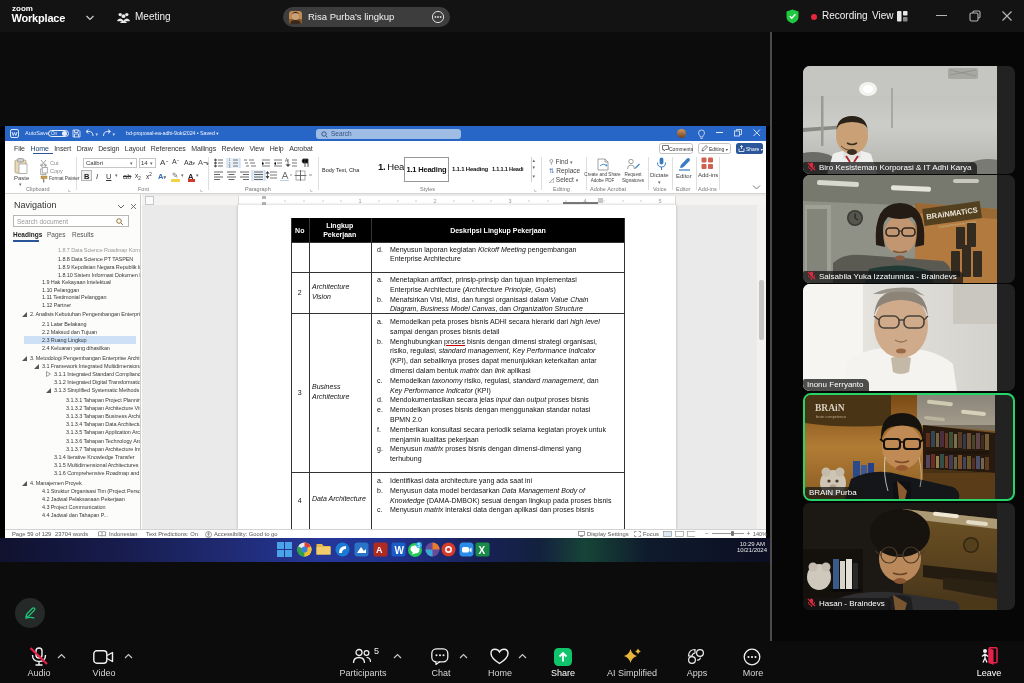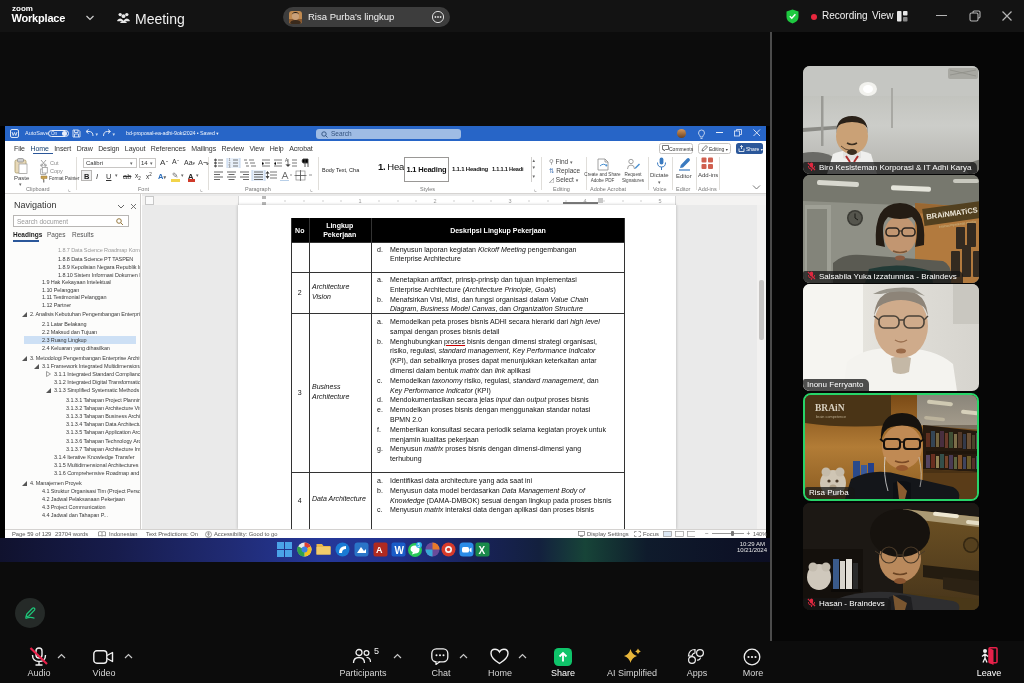--- a/index.html
+++ b/index.html
@@ -4,42 +4,42 @@
 <style>
 * { margin:0; padding:0; box-sizing:border-box; }
 html,body { width:1024px; height:683px; overflow:hidden; background:#000; }
 body { font-family:"Liberation Sans", sans-serif; position:relative; }
 .abs { position:absolute; }
 #topbar { left:0; top:0; width:1024px; height:32px; background:#131313; }
 #main { left:0; top:32px; width:1024px; height:609px; background:#0c0c0c; }
 #divider { left:770px; top:32px; width:2px; height:609px; background:#4b4b4b; }
 #sidebar { left:772px; top:32px; width:252px; height:609px; background:#060606; }
 #toolbar { left:0; top:641px; width:1024px; height:42px; background:#0c0c0c; }
-.tile { position:absolute; left:803px; width:176px; overflow:hidden; border-radius:7px; background:#222; }
+.tile { position:absolute; left:803px; width:212px; overflow:hidden; border-radius:7px; background:#222; }
 .vlabel { position:absolute; left:0; bottom:0; height:12px; background:rgba(22,22,22,0.75); color:#fff; font-size:8px; line-height:12px; padding:0 6px 0 4px; border-radius:2px 5px 0 2px; white-space:nowrap; }
 .tb-lbl { position:absolute; top:668px; font-size:9px; color:#d6d6d6; text-align:center; transform:translateX(-50%); white-space:nowrap; }
 </style>
 </head>
 <body>
 
 <div class="abs" id="topbar"></div>
 <div class="abs" style="left:12px;top:3.5px;font-size:8px;font-weight:bold;color:#fff;">zoom</div>
 <div class="abs" style="left:11.5px;top:12px;font-size:11px;font-weight:bold;color:#fff;letter-spacing:-0.2px;">Workplace</div>
 <svg class="abs" style="left:85px;top:14px" width="10" height="8">
     <path d="M1.5 2 L5 5.5 L8.5 2" stroke="#cfcfcf" stroke-width="1.2" fill="none"></path>
   </svg>
 <svg class="abs" style="left:117px;top:12px" width="13" height="11" fill="#e8e8e8">
     <circle cx="3.2" cy="2.6" r="1.7"></circle>
     <circle cx="9.8" cy="2.6" r="1.7"></circle>
     <path d="M0.2 8.2 q3 -3.6 6 0 l-0.2 1 h-5.6 z"></path>
     <path d="M6.8 8.2 q3 -3.6 6 0 l-0.2 1 h-5.6 z"></path>
     <circle cx="6.5" cy="4.2" r="1.9"></circle>
     <path d="M3.2 10.6 q3.3 -4 6.6 0 l-0.2 0.4 h-6.2 z"></path>
   </svg>
-<div class="abs" style="left:135px;top:10.5px;font-size:14px;color:#f0f0f0;">Meeting</div>
+<div class="abs" style="left:135px;top:10.5px;font-size:10px;color:#f0f0f0;">Meeting</div>
 <div class="abs" style="left:283px;top:7px;width:167px;height:20px;background:#3d3d3d;border-radius:10px;"></div>
 <svg class="abs" style="left:289px;top:10.5px" width="13" height="13">
     <defs>
       <clipPath id="avc">
         <rect width="13" height="13" rx="3"></rect>
       </clipPath>
     </defs>
     <g clip-path="url(#avc)">
       <rect width="13" height="13" fill="#c08a50"></rect>
       <rect y="8" width="13" height="5" fill="#8a5a30"></rect>
@@ -258,21 +258,21 @@
 <path d="M76 47 Q74 18 97 18 Q120 18 118 47 Q116 34 108 32 Q97 29 86 32 Q78 34 76 47 Z" fill="#16120e"></path>
 
 <rect x="79" y="44" width="16" height="10" rx="3" fill="none" stroke="#14100c" stroke-width="2"></rect>
 <rect x="99" y="44" width="16" height="10" rx="3" fill="none" stroke="#14100c" stroke-width="2"></rect>
 <path d="M95 47 H99 M79 47 L75 44 M115 47 L119 44" stroke="#14100c" stroke-width="1.6"></path>
 <path d="M90 66 Q97 69 104 66" stroke="#7a4a26" stroke-width="1.5" fill="none"></path>
 <ellipse cx="97" cy="73" rx="6" ry="3" fill="#96582e"></ellipse>
 <path d="M80 62 Q78 80 83 96" stroke="#dedede" stroke-width="0.8" fill="none"></path>
 <path d="M114 62 Q118 80 115 92" stroke="#cccccc" stroke-width="0.7" fill="none"></path>
 </svg>
-<div class="vlabel">Risa Purba</div>
+<div class="vlabel">BRAiN Purba</div>
 </div>
 
 <div class="tile" style="top:503px;height:107px;">
 <svg width="194" height="107">
 <defs>
         <linearGradient id="t5wall" x1="0" y1="0" x2="0" y2="1">
           <stop offset="0" stop-color="#6e5224"></stop>
           <stop offset="1" stop-color="#46341a"></stop>
         </linearGradient>
       </defs>

